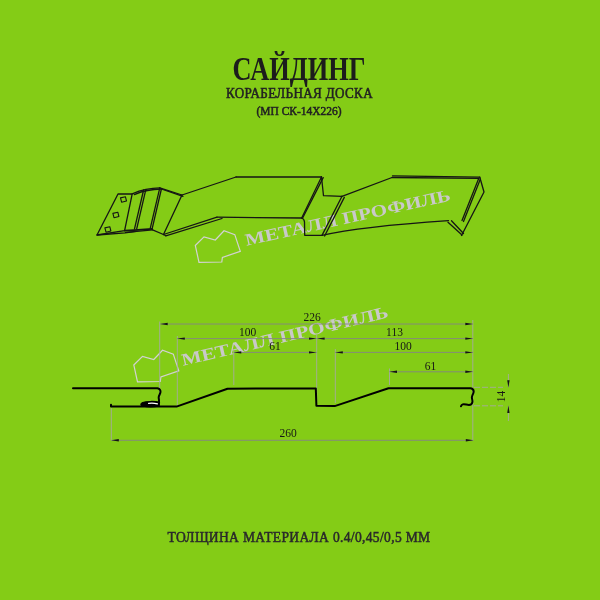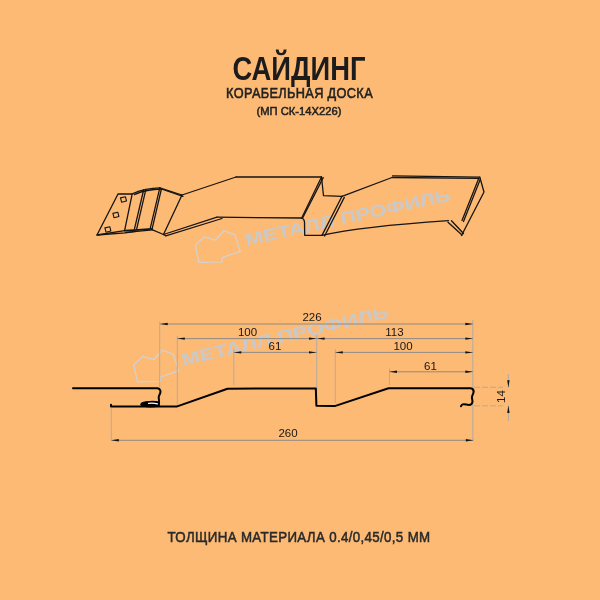--- a/index.html
+++ b/index.html
@@ -1,17 +1,17 @@
 <!DOCTYPE html>
 <html><head>
 <meta charset="utf-8">
 <style>
   html,body{margin:0;padding:0;background:#fff;}
-  #page{position:relative;width:600px;height:600px;background:#fdba74;overflow:hidden;
-        font-family:Liberation Sans, sans-serif;}
+  #page{position:relative;width:600px;height:600px;background:#84cc16;overflow:hidden;
+        font-family:Liberation Serif, serif;}
   svg{position:absolute;left:0;top:0;}
 </style>
 </head>
 <body>
 <div id="page">
 <svg width="600" height="600" viewBox="0 0 600 600">
 
   <text x="299" y="80" text-anchor="middle" font-size="33" font-weight="bold" fill="#1c1c1c" textLength="133" lengthAdjust="spacingAndGlyphs">САЙДИНГ</text>
 
   <text x="299.5" y="98" text-anchor="middle" font-size="14.5" fill="#222" stroke="#222" stroke-width="0.55" letter-spacing="0.4" textLength="147" lengthAdjust="spacingAndGlyphs">КОРАБЕЛЬНАЯ ДОСКА</text>

